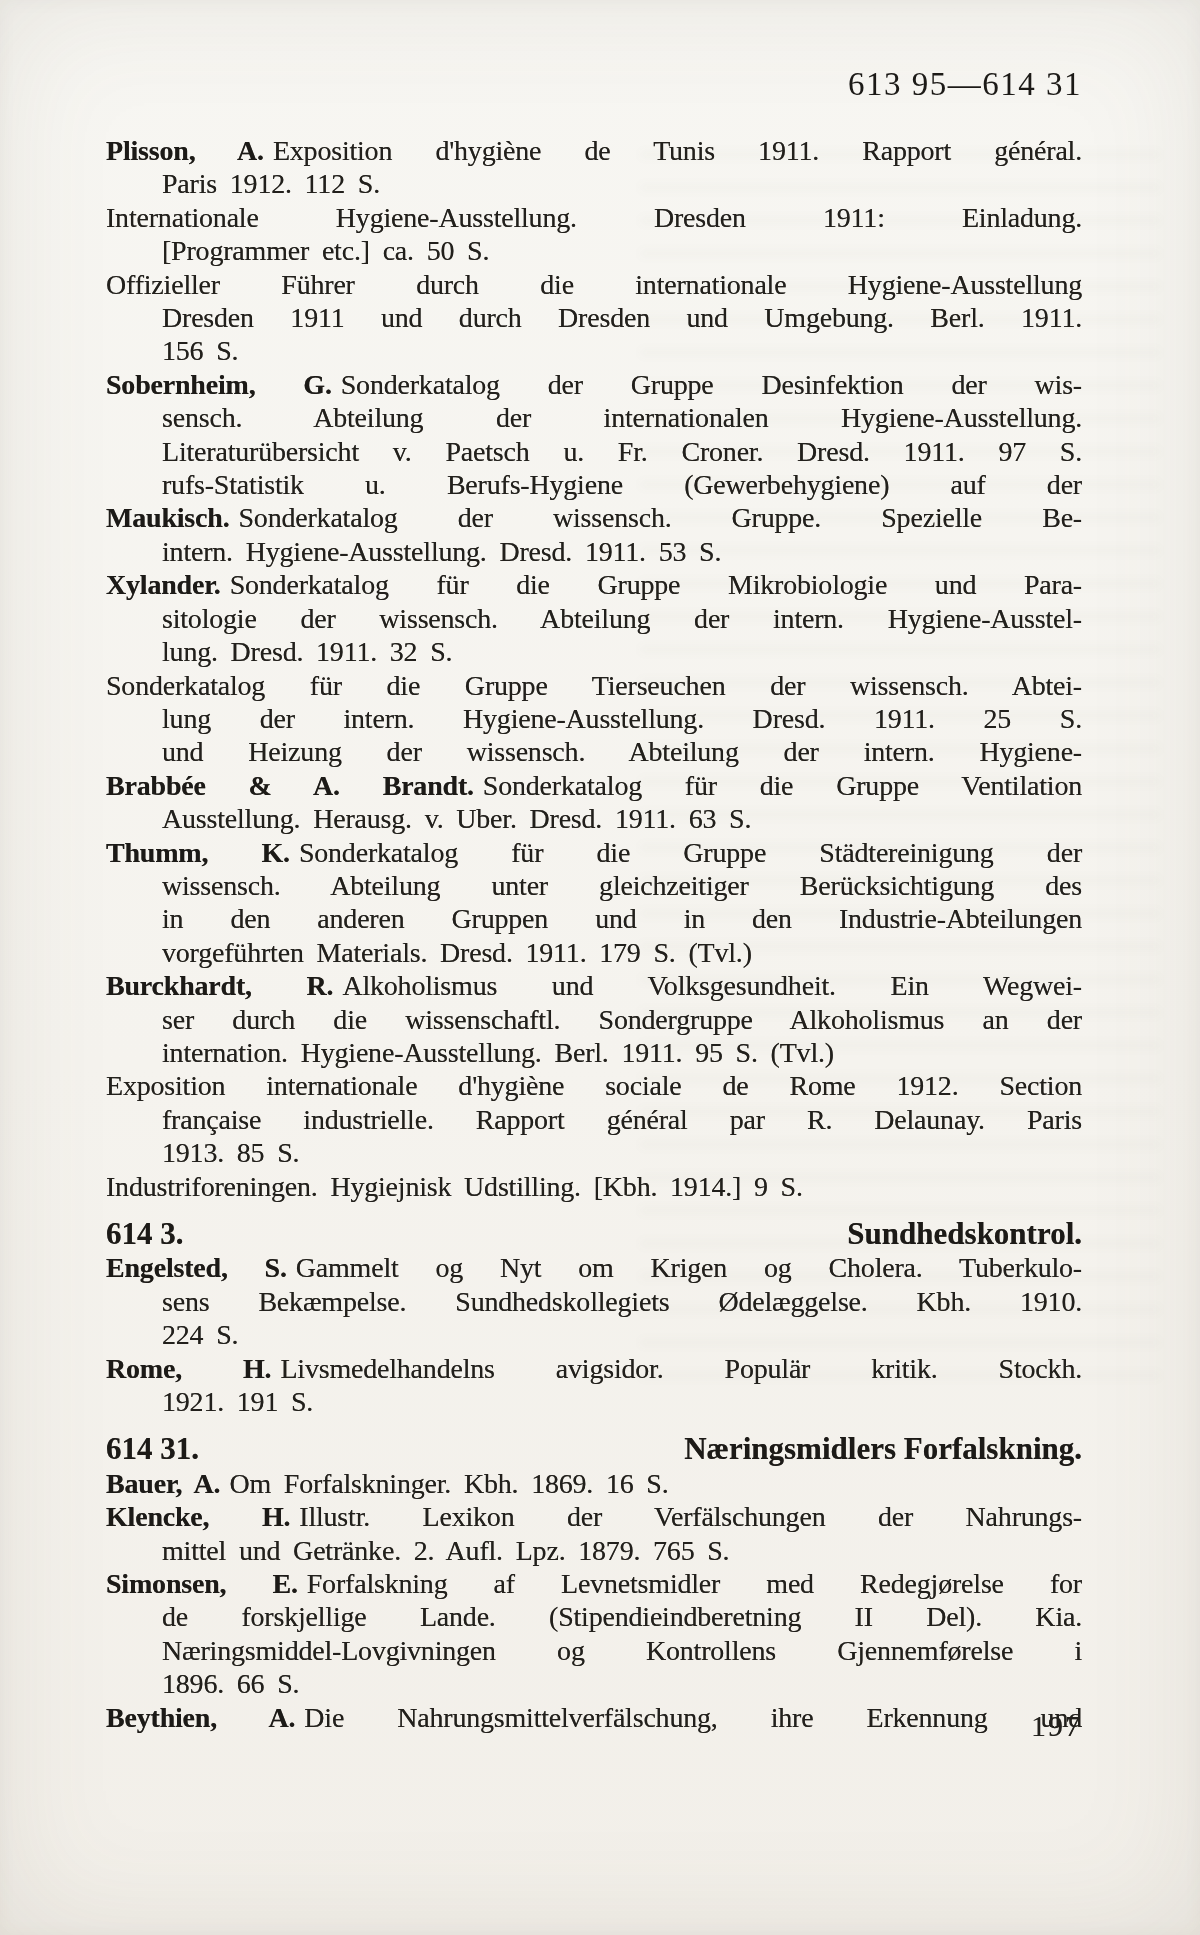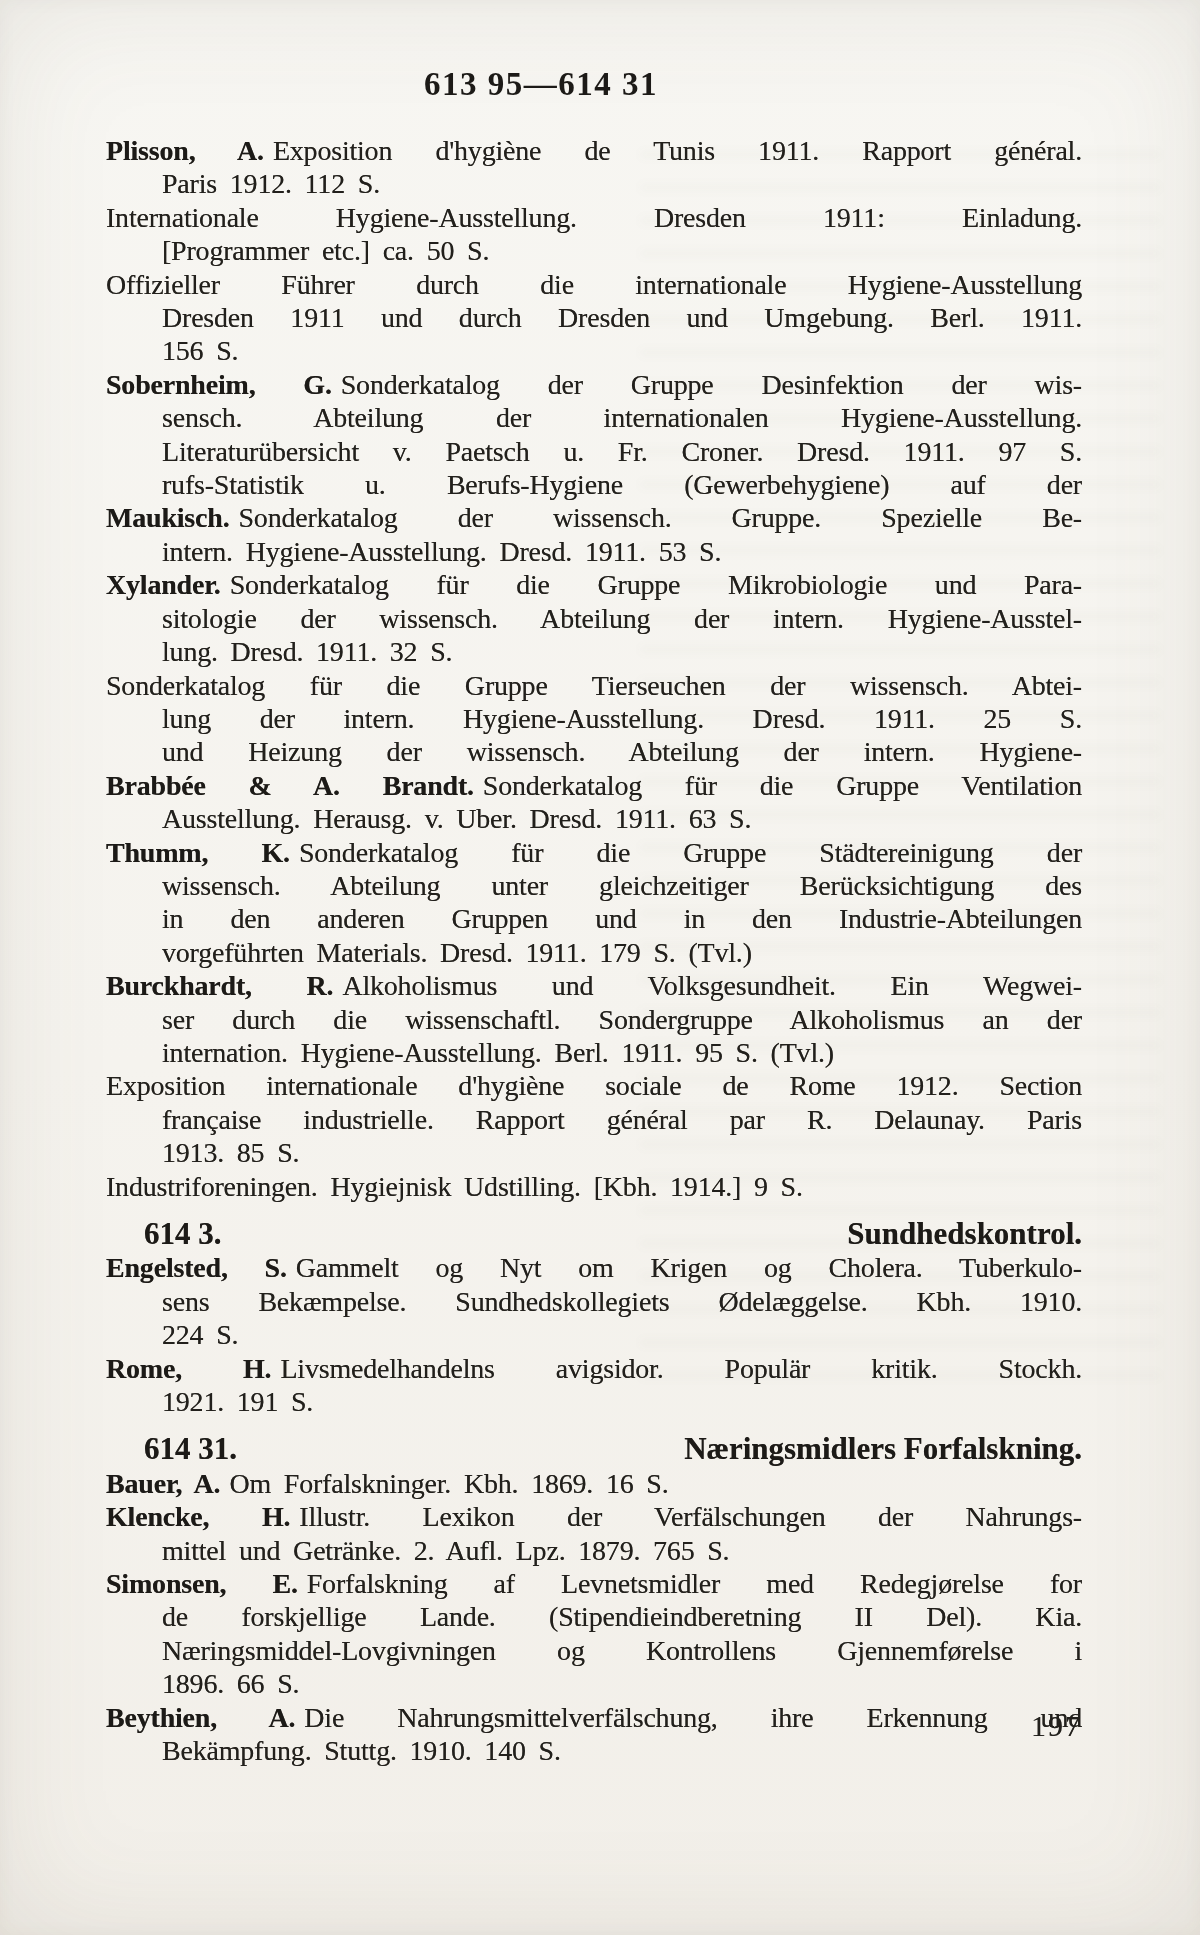--- a/index.html
+++ b/index.html
@@ -33,22 +33,22 @@
       rgba(0,0,0,0) 9px, rgba(0,0,0,0) 33px);
     filter: blur(4px);
     opacity: 0.55;
     pointer-events: none;
   }
   .running-head {
     position: absolute;
     top: 66px;
     left: 0;
     width: 1082px;
-    text-align: center;
-    font-weight: bold;
+    text-align: right;
+    font-weight: normal;
     font-size: 33px;
     letter-spacing: 1.5px;
     color: #1c1a17;
   }
   .content {
     position: absolute;
     top: 134px;
     left: 106px;
     width: 976px;
   }
@@ -73,21 +73,20 @@
   .section-heading {
     display: flex;
     justify-content: space-between;
     font-weight: bold;
     font-size: 31px;
     line-height: 33.4px;
     margin-top: 14px;
     margin-bottom: 1px;
     color: #1c1a17;
     text-shadow: 0 0 0.5px rgba(35, 30, 24, 0.65);
-    margin-left: 38px;
   }
   .page-number {
     position: absolute;
     top: 1709px;
     left: 106px;
     width: 976px;
     text-align: right;
     font-size: 30px;
     letter-spacing: 2px;
     text-shadow: 0 0 0.5px rgba(35, 30, 24, 0.65);
@@ -186,18 +185,17 @@
           <div class="line ind nj"><span>mittel und Getränke. 2. Aufl. Lpz. 1879. 765 S.</span></div>
         </div>
         <div>
           <div class="line j"><span class="author">Simonsen, E.</span><span>Forfalskning af Levnetsmidler med Redegjørelse for</span></div>
           <div class="line ind j"><span>de forskjellige Lande. (Stipendieindberetning II Del). Kia.</span></div>
           <div class="line ind j"><span>Næringsmiddel-Lovgivningen og Kontrollens Gjennemførelse i</span></div>
           <div class="line ind nj"><span>1896. 66 S.</span></div>
         </div>
         <div>
           <div class="line j"><span class="author">Beythien, A.</span><span>Die Nahrungsmittelverfälschung, ihre Erkennung und</span></div>
-          <div class="line ind nj"><span>Bekämpfung. Stuttg. 1910. 140 S.</span></div>
         </div>
       </div>
     </div>
   <div class="page-number">197</div>
 </div>
 
 </body></html>

